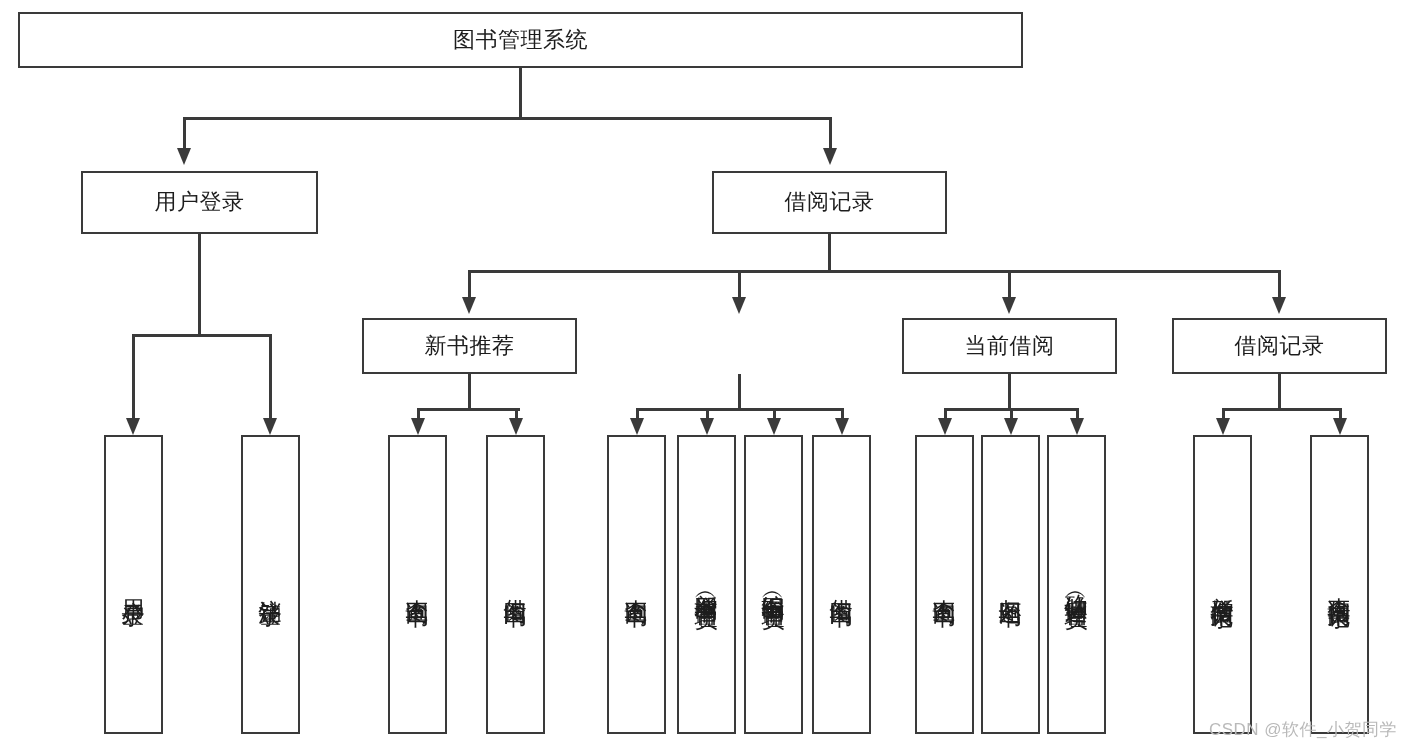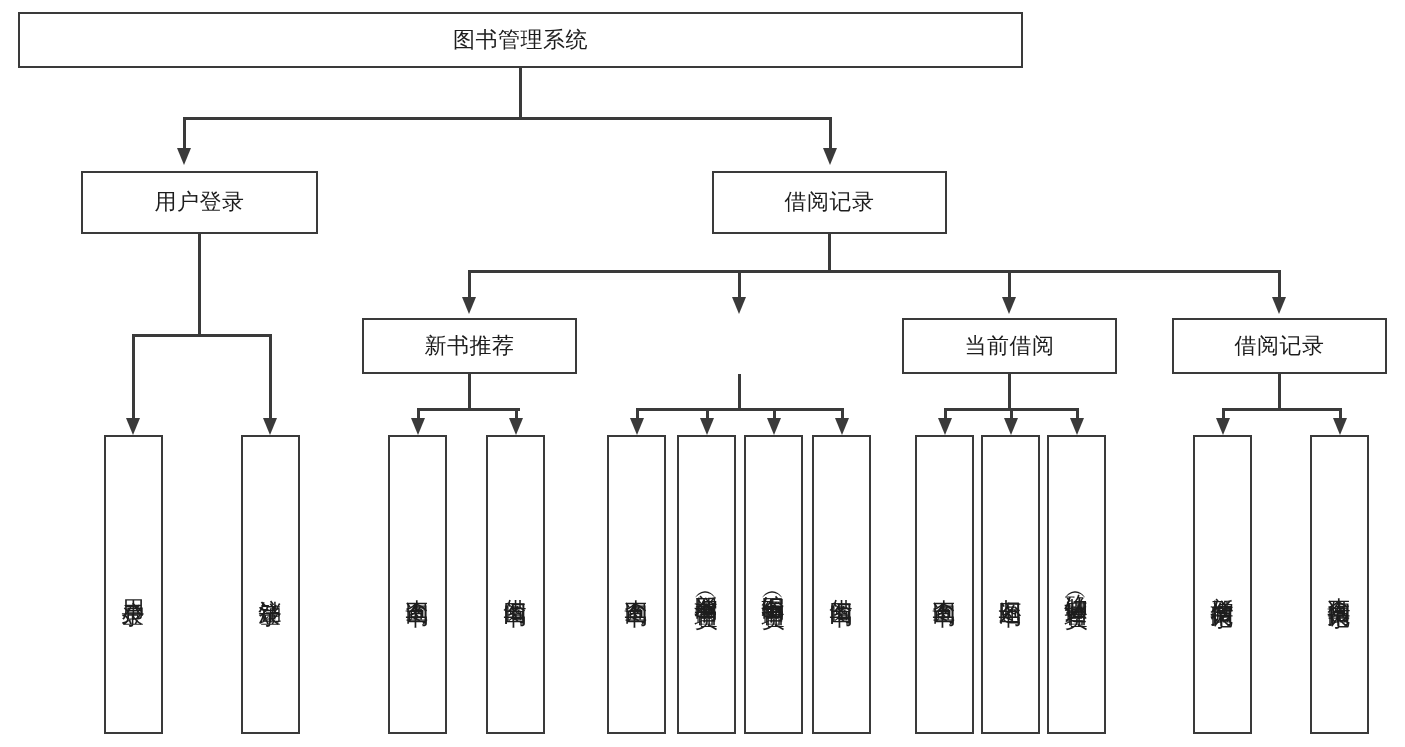--- a/index.html
+++ b/index.html
@@ -200,14 +200,15 @@
     <span class="lbl">确认归还（管理员）</span>
   </div>
 
   <div class="node v" style="left:1193px;top:435px;width:59px;height:299px;">
     <span class="lbl">新增借阅记录</span>
   </div>
   <div class="node v" style="left:1310px;top:435px;width:59px;height:299px;">
     <span class="lbl">查询借阅记录</span>
   </div>
 
+  <div id="watermark">CSDN @软件_小贺同学</div>
 
 </div>
 
 </body></html>

